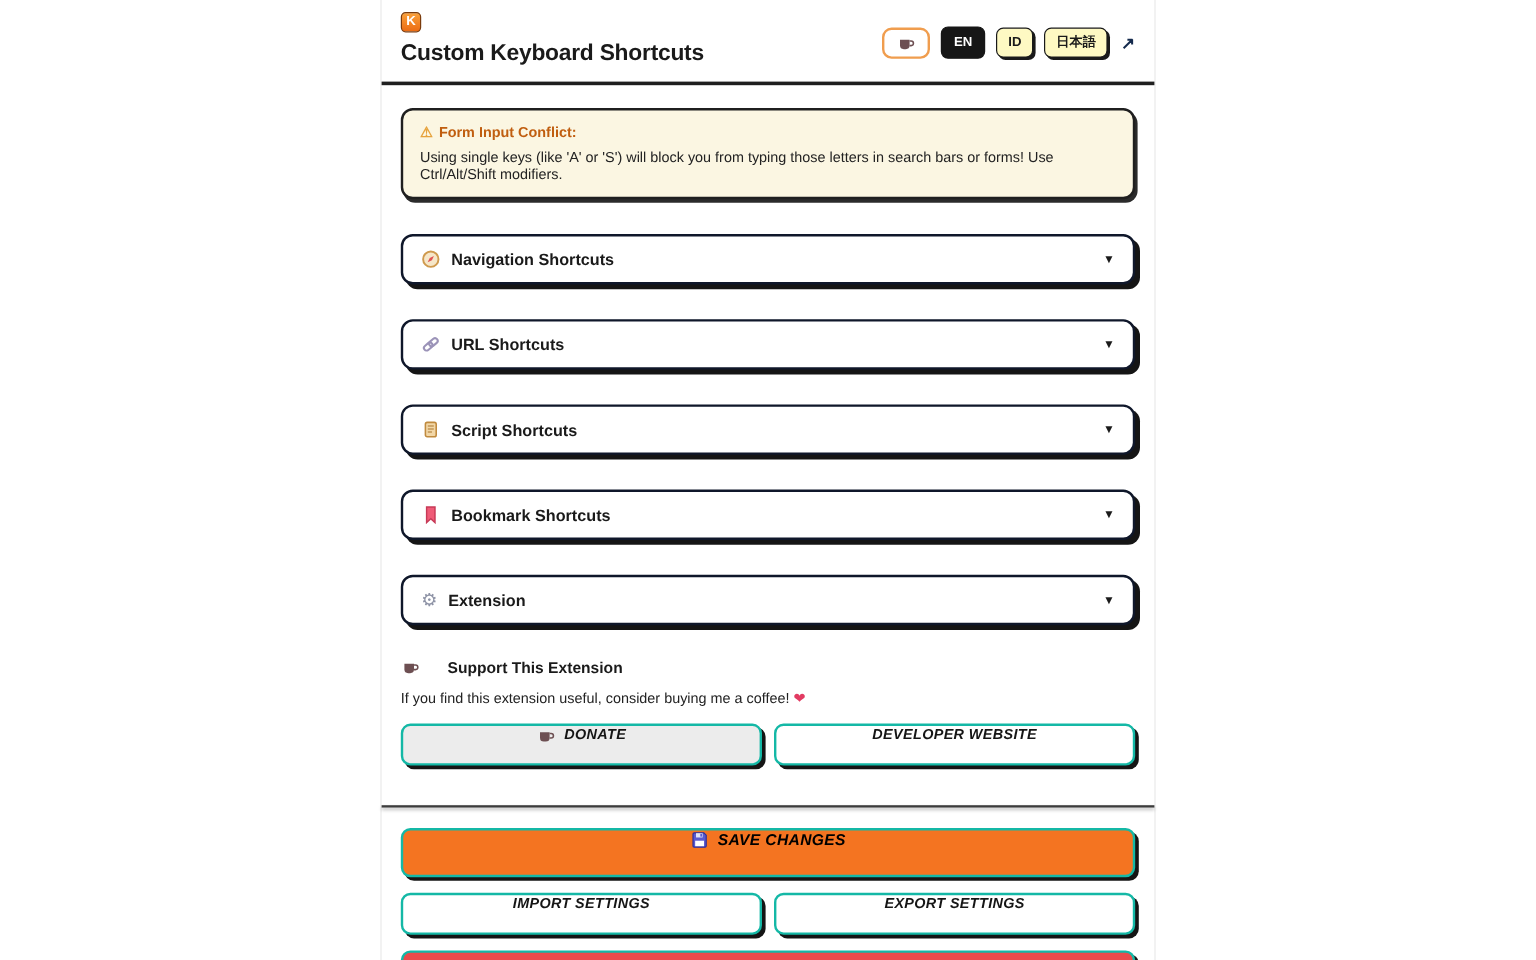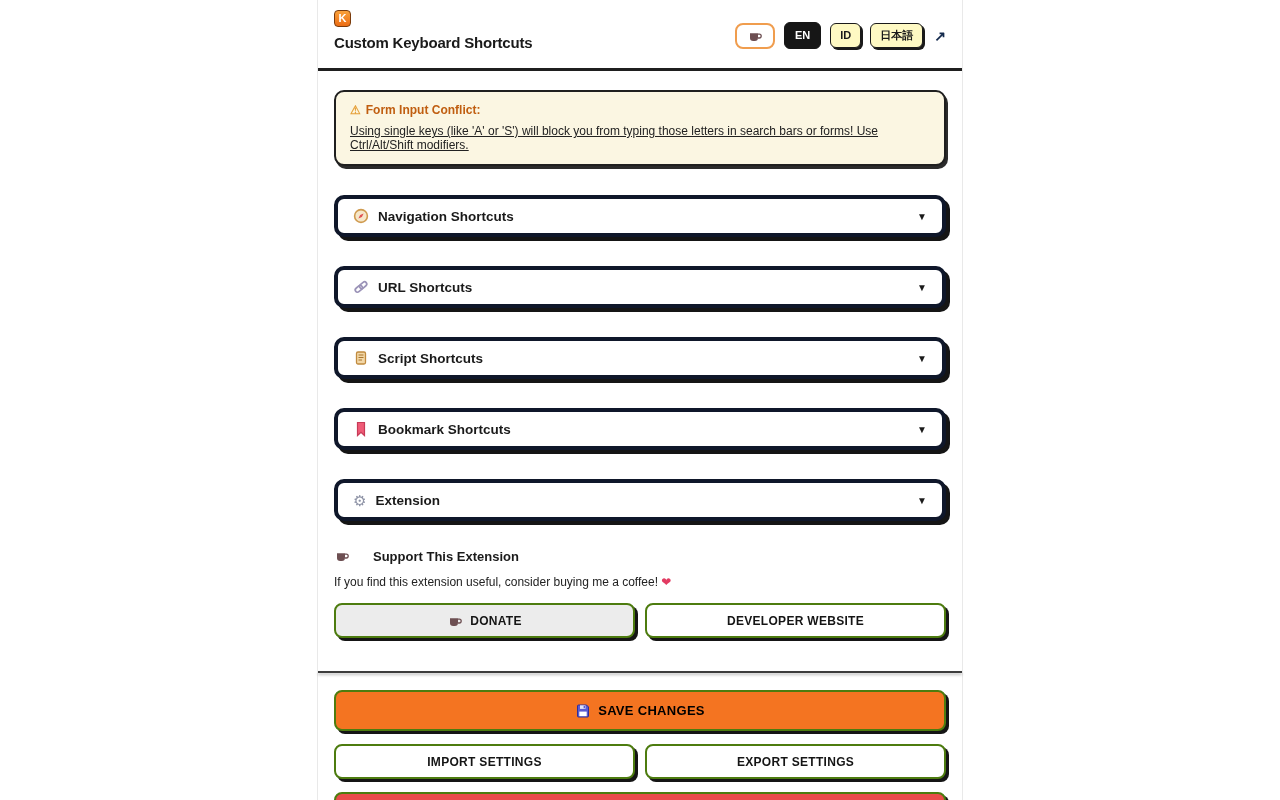--- a/index.html
+++ b/index.html
@@ -16,21 +16,21 @@
     display: flex; justify-content: space-between; align-items: flex-start;
     padding: 10px 16px 0; height: 71px;
     border-bottom: 3px solid #1f1f1f;
   }
   .logo-badge {
     width: 17px; height: 17px; border-radius: 4px;
     background: linear-gradient(180deg,#f9a13b,#ec6c13);
     border: 1.5px solid #7a3b0c; color: #fff;
     font-size: 11px; font-weight: bold; text-align: center; line-height: 14px;
   }
-  .page-title { font-size: 15px; font-weight: bold; margin-top: 7px; letter-spacing: -0.2px; }
+  .page-title { font-size: 19px; font-weight: bold; margin-top: 7px; letter-spacing: -0.2px; }
   .header-controls { display: flex; align-items: center; gap: 9px; margin-top: 12px; }
   .coffee-btn {
     background: #fff; border: 2px solid #f09d4e; border-radius: 8px;
     padding: 3px 10px 2px; cursor: pointer; line-height: 1; height: 26px;
   }
   .lang-btn {
     font-family: "Liberation Sans", sans-serif;
     font-size: 11px; font-weight: bold; line-height: 1;
     border: 1.5px solid #1a1a1a; border-radius: 6px;
     background: #fef9c3; color: #1a1a1a; padding: 6px 9px;
@@ -42,48 +42,49 @@
   
   .main { padding: 19px 16px 0; }
 
   .warning-box {
     background: #fbf6e2; border: 2px solid #1f1f1f; border-radius: 10px;
     padding: 11px 14px 12px; box-shadow: 2px 3px 0 rgba(20,20,20,0.9);
     margin-bottom: 8px;
   }
   .warning-title { font-size: 12px; font-weight: bold; color: #c05e10; display: flex; align-items: center; gap: 5px; }
   .warning-icon { color: #e6a23c; font-size: 12px; }
-  .warning-body { font-size: 12px; color: #222; margin-top: 7px; text-decoration: underline; }
+  .warning-body { font-size: 12px; color: #222; margin-top: 7px; }
 
   .accordion {
-    height: 42px; background: #fff; border: 4px solid #0f172a; border-radius: 10px;
+    height: 42px; background: #fff; border: 2px solid #0f172a; border-radius: 10px;
     box-shadow: 4px 4px 0 #151515; margin-top: 29px;
     display: flex; align-items: center; justify-content: space-between;
     padding: 0 15px; cursor: pointer;
   }
   .accordion:first-of-type { margin-top: 0; }
   .acc-left { display: flex; align-items: center; gap: 9px; }
   .acc-label { font-size: 13.5px; font-weight: bold; }
   .chevron { font-size: 10px; color: #1a1a1a; }
   .icon16 { width: 16px; height: 16px; display: block; }
   .gear-glyph { font-size: 15px; color: #8e93a6; line-height: 1; }
 
   
   .support { margin-top: 27px; }
   .support-title { font-size: 13px; font-weight: bold; display: flex; align-items: center; gap: 23px; }
   .support-body { font-size: 12px; color: #222; margin: 11px 0 14px; }
   .heart { color: #e23b62; font-size: 12px; }
   .btn-row { display: flex; gap: 10px; }
   .nb-btn {
     font-family: "Liberation Sans", sans-serif;
-    flex: 1; height: 35px; border: 2px solid #4d7c0f; border-radius: 8px;
+    flex: 1; height: 35px; border: 2px solid #14b8a6; border-radius: 8px;
     background: #fff; font-size: 12px; font-weight: bold; letter-spacing: 0.3px;
     box-shadow: 3px 3px 0 #151515; cursor: pointer;
-    display: flex; align-items: center; justify-content: center; gap: 7px;
+    display: flex; align-items: flex-start; justify-content: center; gap: 7px;
     color: #151515;
+    font-style: italic;
   }
   .nb-btn.gray { background: #ececec; }
 
   
   .pre-footer-divider {
     border: none; border-top: 2px solid #3c3c3c; margin-top: 33px;
     box-shadow: 0 2px 3px rgba(0,0,0,0.28); height: 0;
   }
   .footer { padding: 17px 16px 0; }
   .nb-btn.save {

